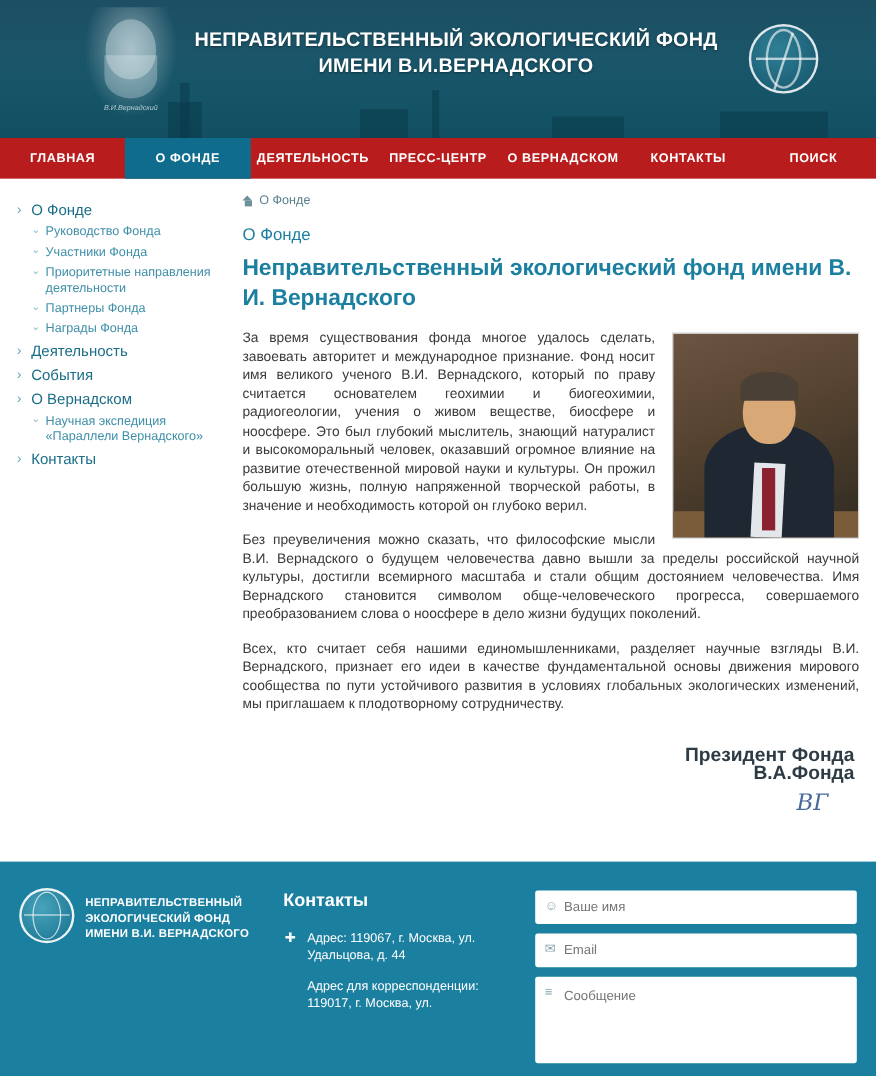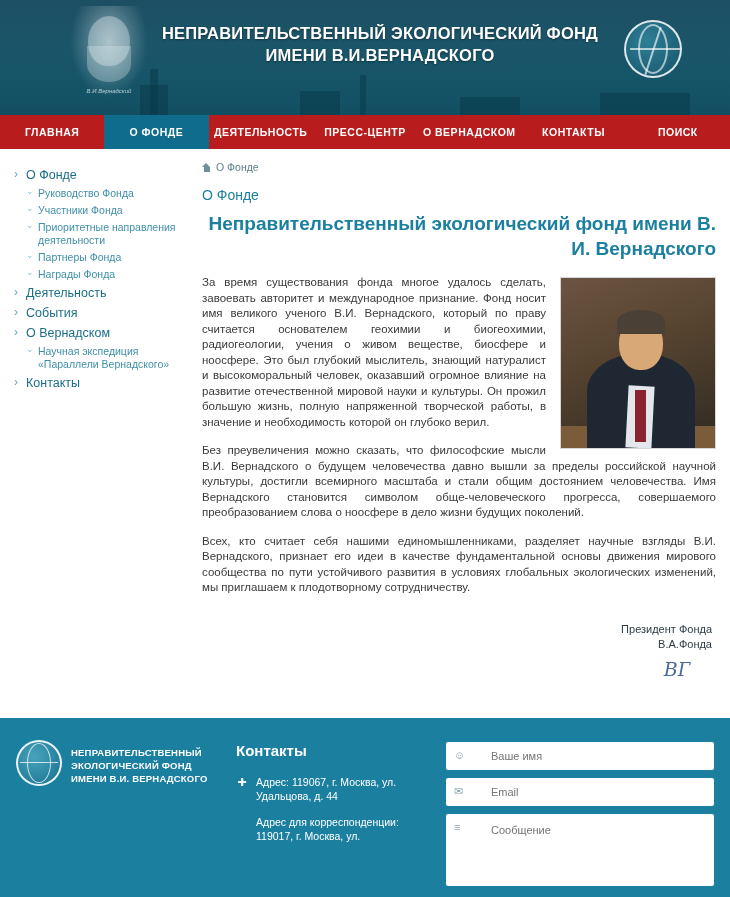--- a/index.html
+++ b/index.html
@@ -194,21 +194,20 @@
     color: #1b7fa0;
     font-size: 14px;
     margin-bottom: 8px;
   }
   .page-title {
     color: #1b7fa0;
     font-size: 19px;
     font-weight: bold;
     line-height: 25px;
     margin-bottom: 14px;
-    text-align: right;
   }
   .article p {
     margin: 0 0 13px 0;
     font-size: 11.5px;
     line-height: 15.5px;
     text-align: justify;
     color: #3a3a3a;
   }
   .photo {
     float: right;
@@ -260,22 +259,22 @@
     width: 100%; height: 22px;
     background: #7b5c3a;
   }
   .signature-block {
     clear: both;
     text-align: right;
     margin-top: 26px;
     padding-right: 4px;
   }
   .sig-name {
-    font-size: 11px;
-    font-weight: normal;
+    font-size: 16px;
+    font-weight: bold;
     color: #2d3b44;
     line-height: 15px;
   }
   .sig-mark {
     display: inline-block;
     margin-top: 6px;
     width: 70px; height: 30px;
     color: #2b4f8a;
     font-family: "DejaVu Serif", serif;
     font-style: italic;
@@ -362,21 +361,20 @@
     font-size: 11px;
     line-height: 13px;
   }
   .field input, .field textarea {
     flex: 1;
     border: 0; outline: 0;
     font-size: 11px;
     color: #9aa7ac;
     font-family: "Liberation Sans", sans-serif;
     resize: none;
-    margin-left: 21px;
   }
   .field textarea { height: 58px; line-height: 14px; }
 </style>
 </head>
 <body>
 
 <div class="header">
   <div class="header-skyline"></div>
   <div class="sky-shape" style="left:150px;width:8px;height:46px;"></div>
   <div class="sky-shape" style="left:140px;width:28px;height:30px;"></div>

